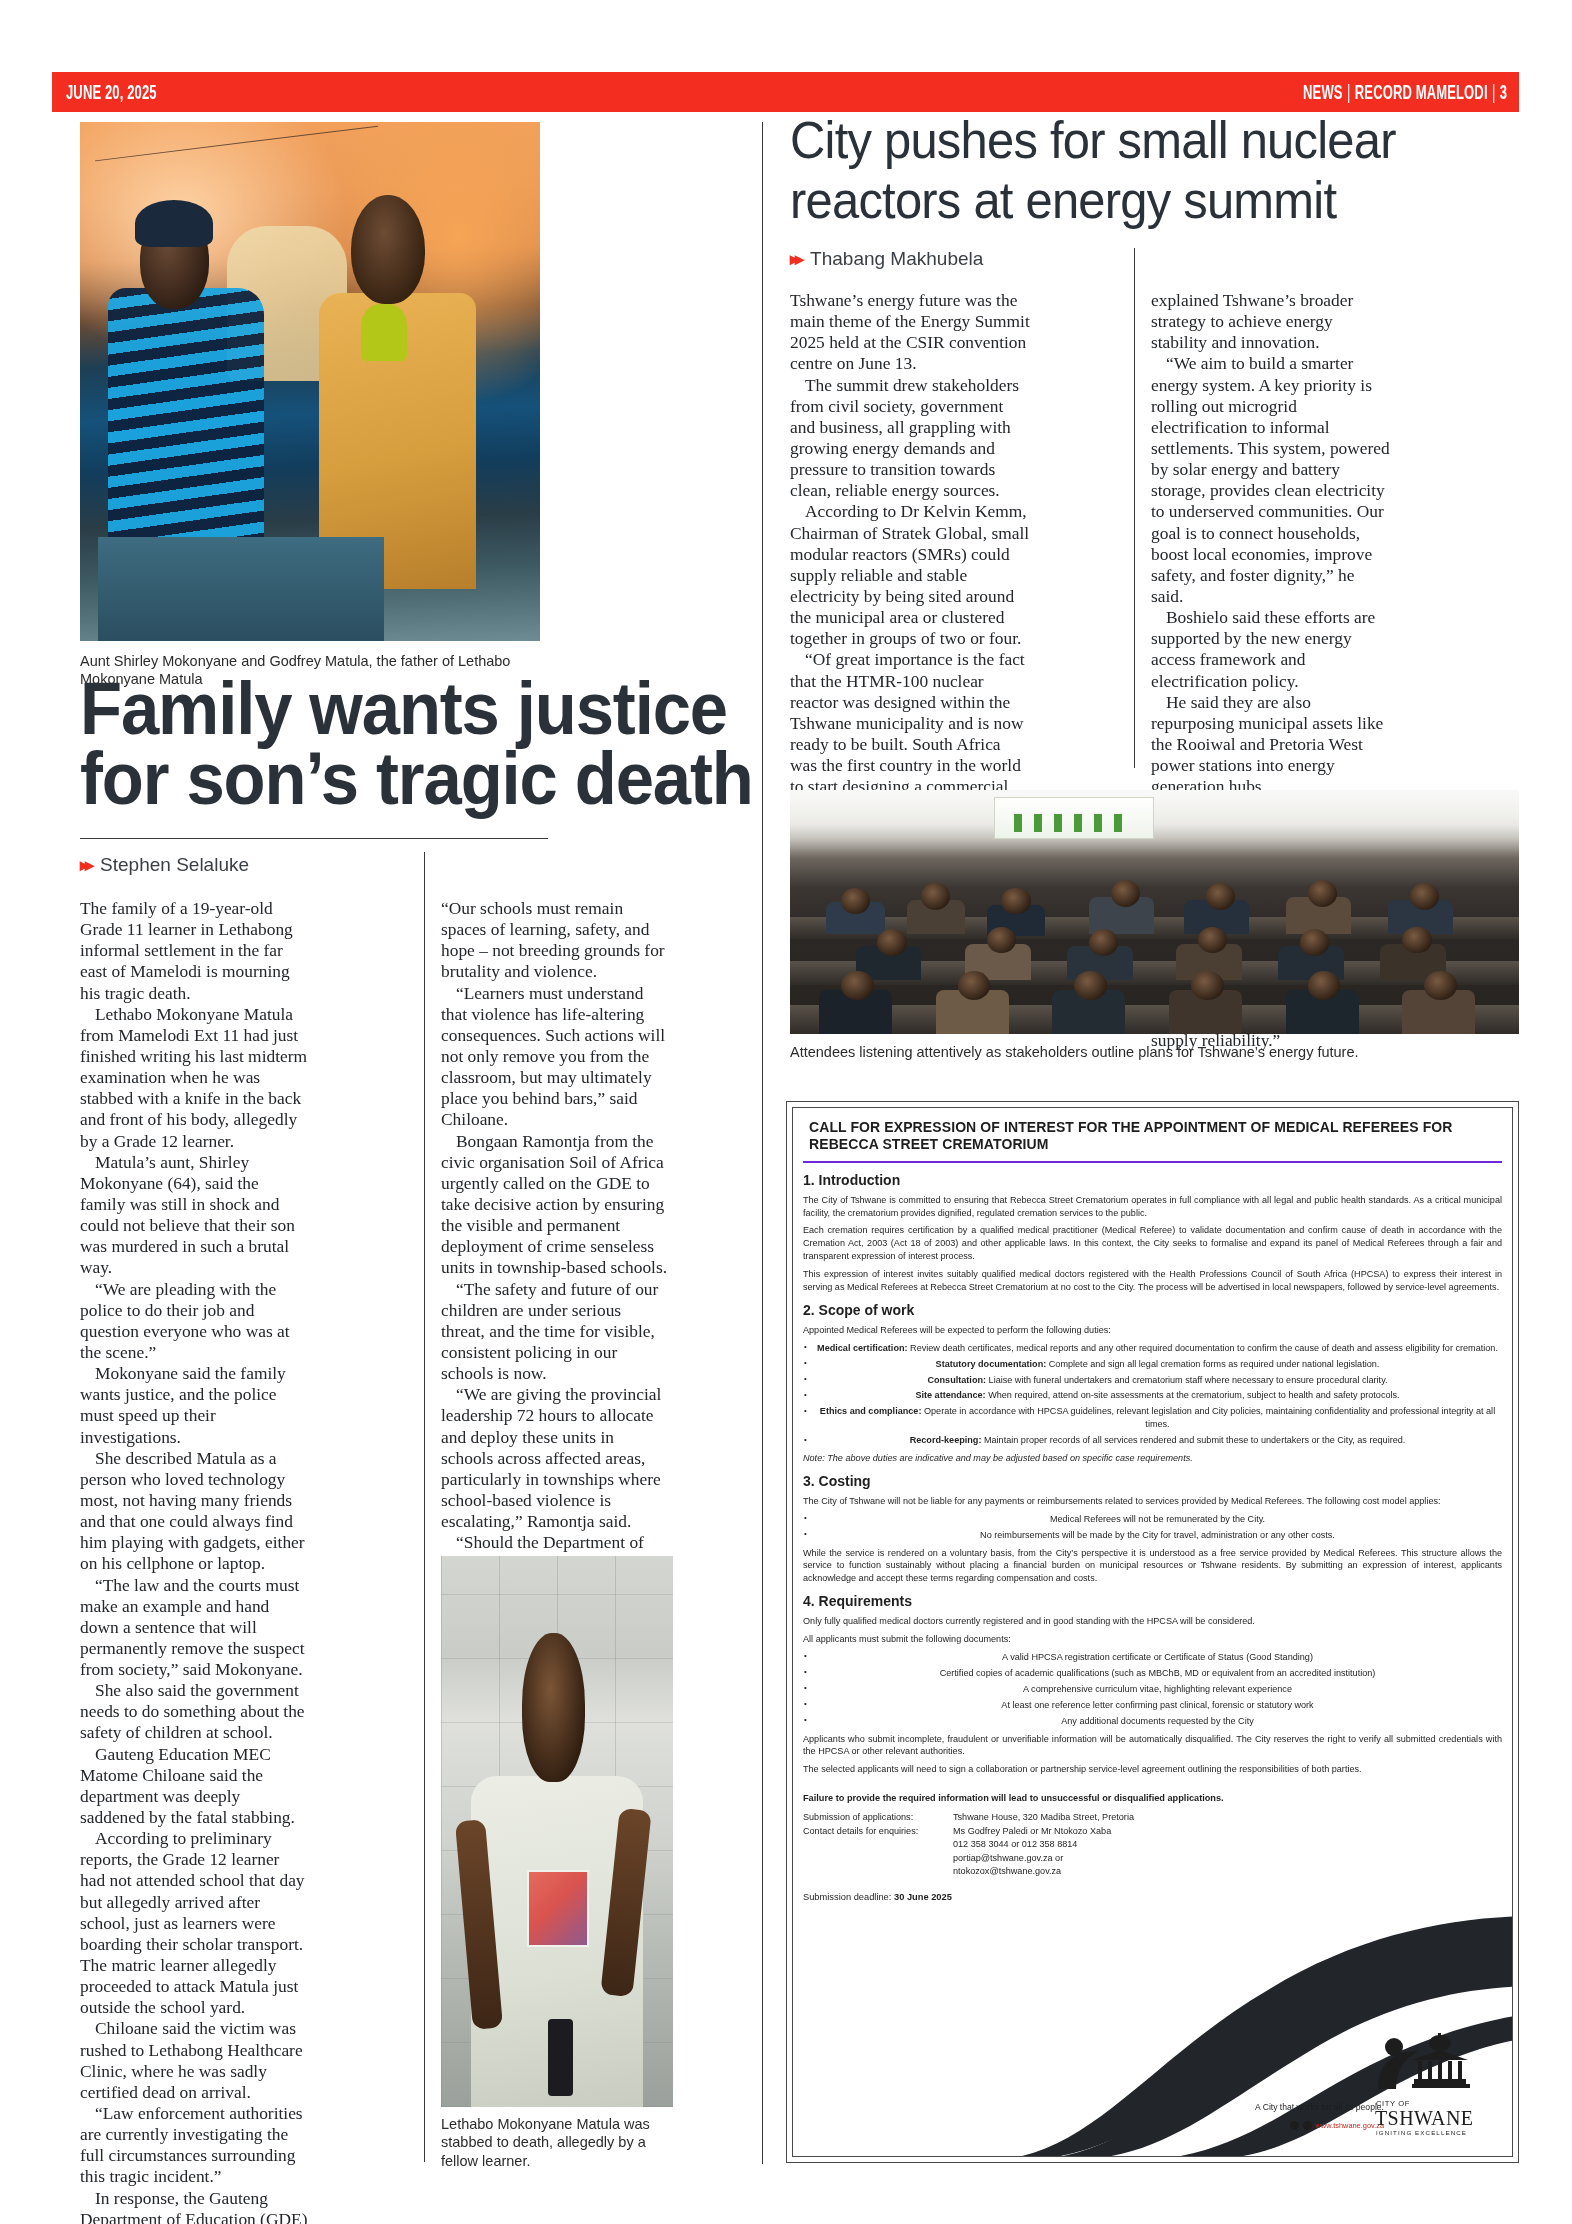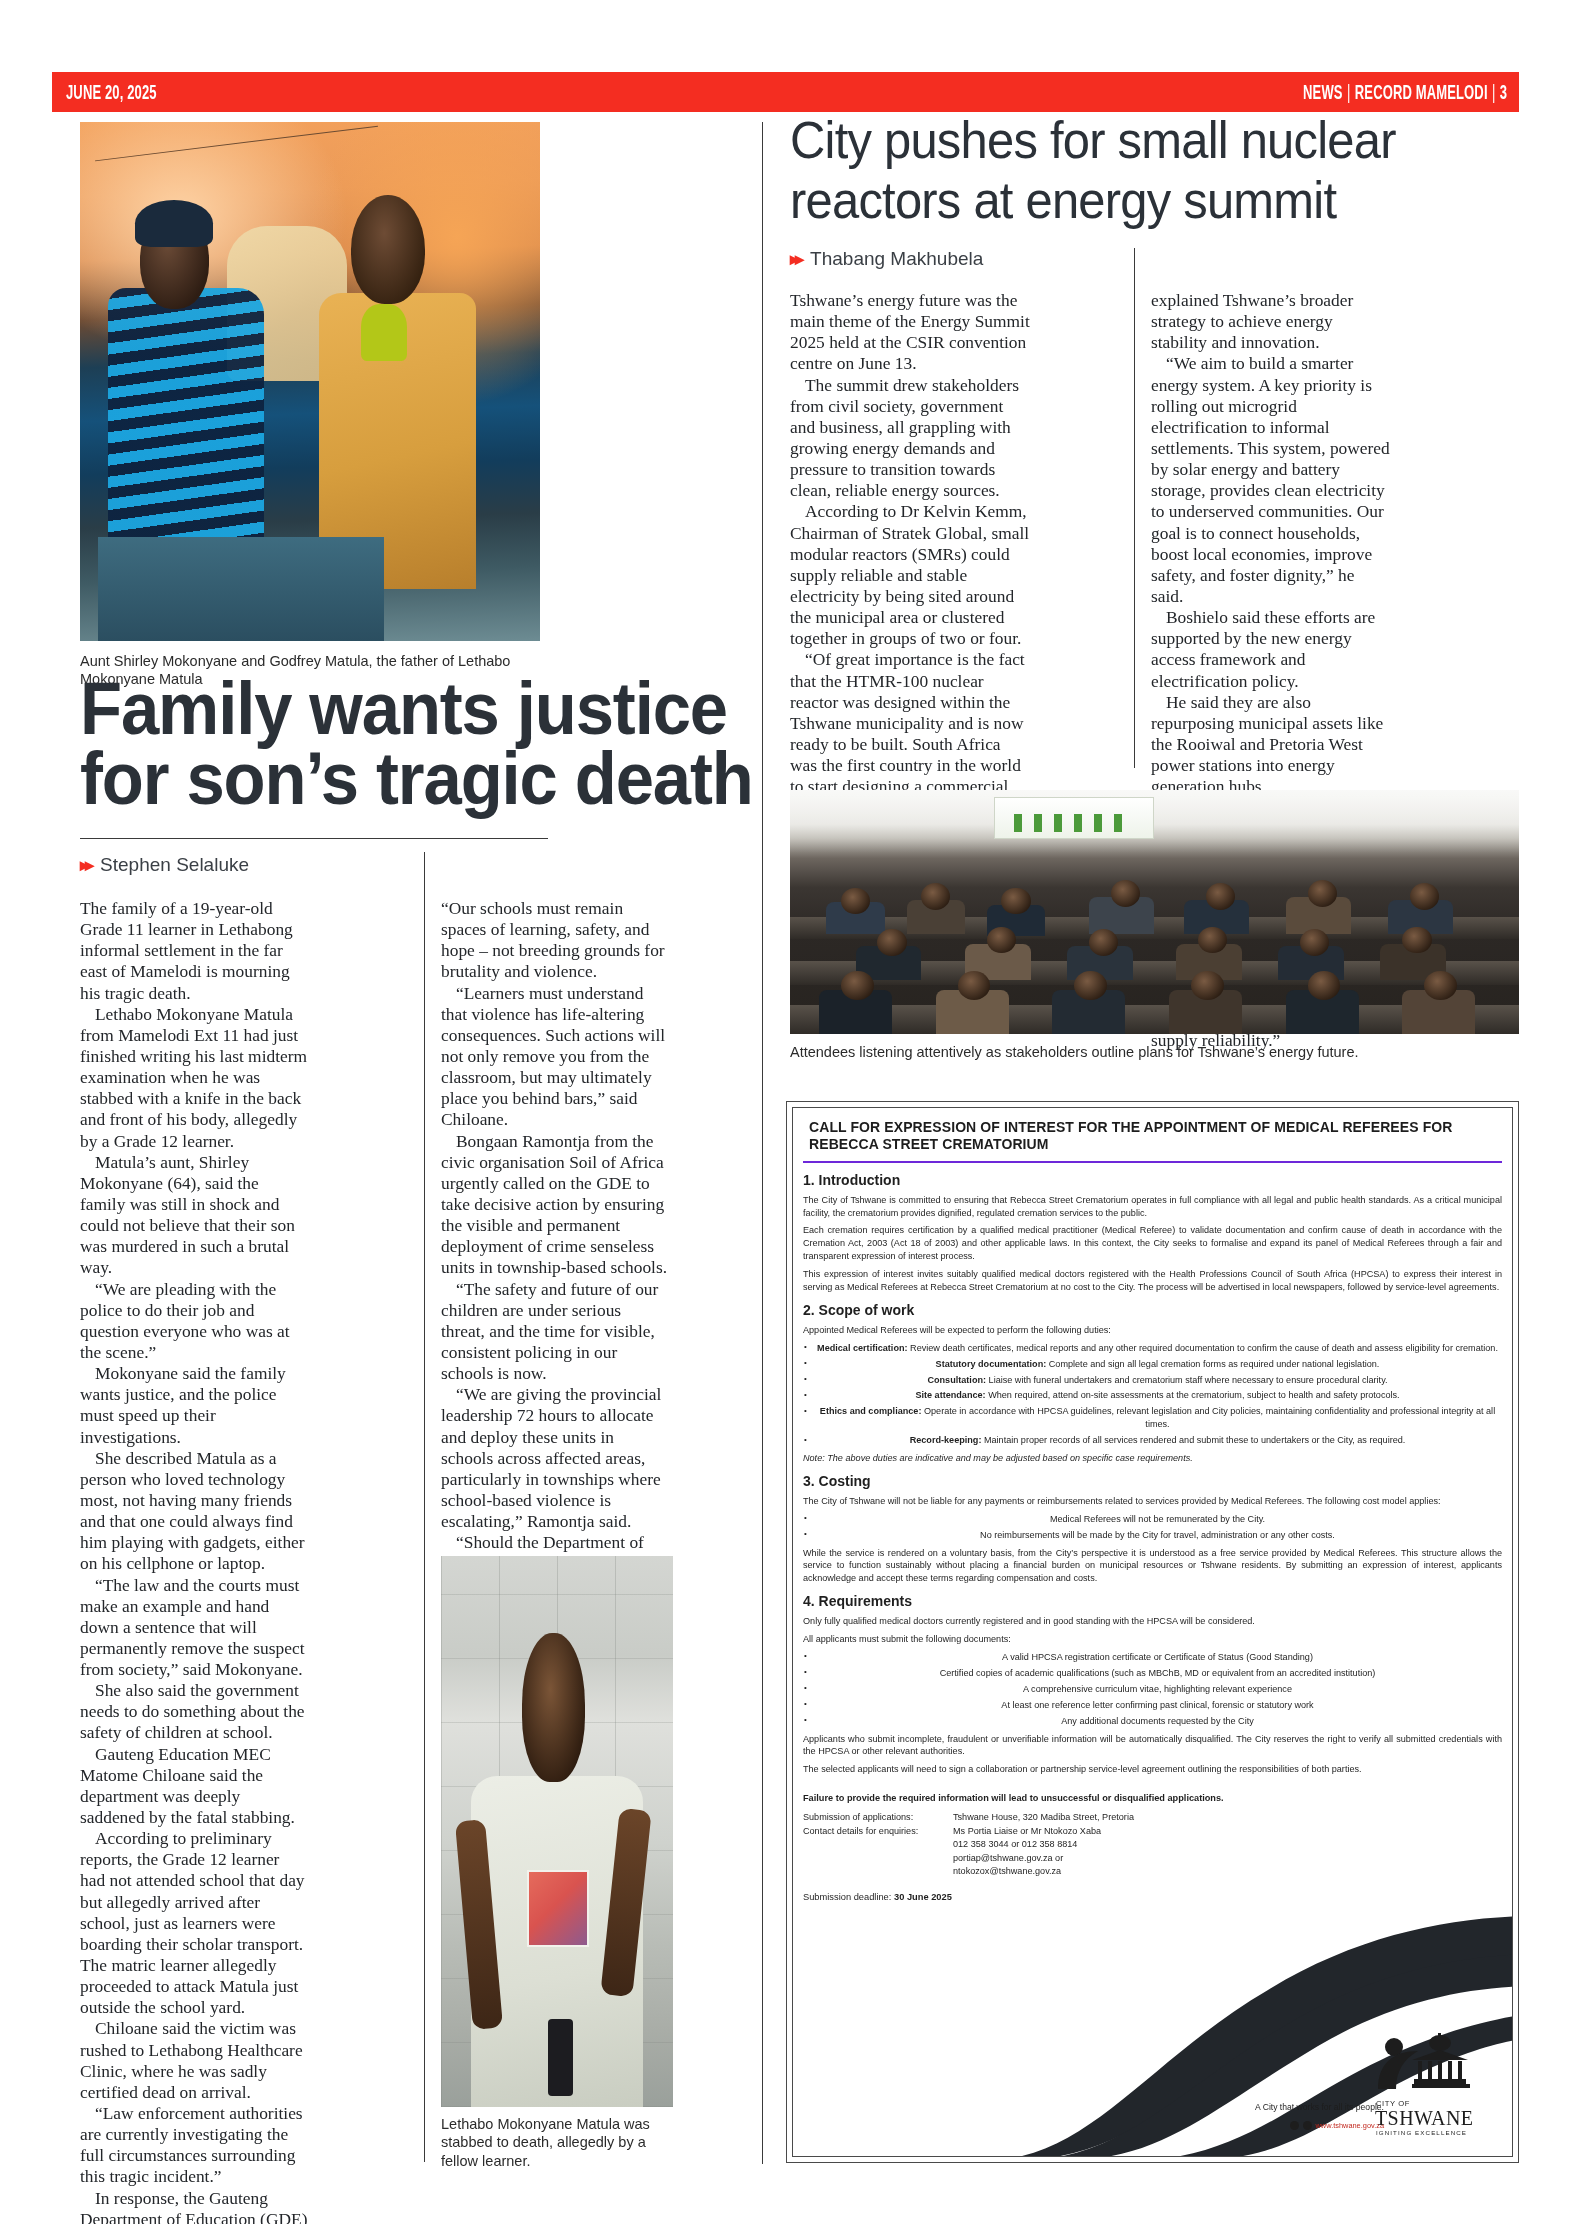--- a/index.html
+++ b/index.html
@@ -602,21 +602,21 @@
             <li>Any additional documents requested by the City</li>
           </ul>
           <p>Applicants who submit incomplete, fraudulent or unverifiable information will be automatically disqualified. The City reserves the right to verify all submitted credentials with the HPCSA or other relevant authorities.</p>
           <p>The selected applicants will need to sign a collaboration or partnership service-level agreement outlining the responsibilities of both parties.</p>
           <div class="ad-fail">Failure to provide the required information will lead to unsuccessful or disqualified applications.</div>
           <div class="ad-contact">
             <div>Submission of applications:</div>
             <div>Tshwane House, 320 Madiba Street, Pretoria</div>
             <div>Contact details for enquiries:</div>
             <div>
-              <div>Ms Portia Liaise or Mr Ntokozo Xaba</div>
+              <div>Ms Godfrey Paledi or Mr Ntokozo Xaba</div>
               <div>012 358 3044 or 012 358 8814</div>
               <div>portiap@tshwane.gov.za or</div>
               <div>ntokozox@tshwane.gov.za</div>
             </div>
           </div>
           <div class="ad-deadline"><span>Submission deadline: </span><b>30 June 2025</b></div>
         </div>
 
       <svg class="swoosh" viewBox="0 0 520 250" preserveAspectRatio="none">
         <path d="M-10,250 C 90,250 150,150 270,80 C 360,25 450,8 530,6 L530,52

